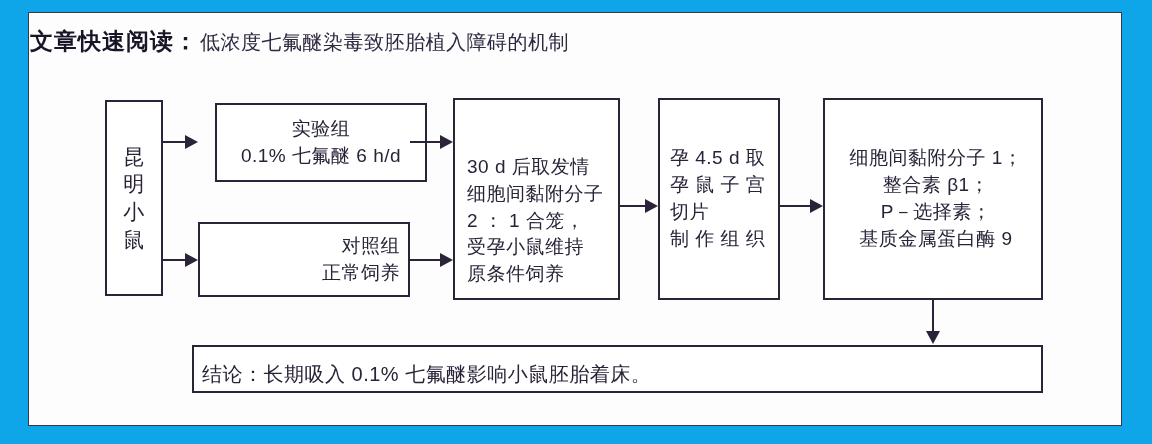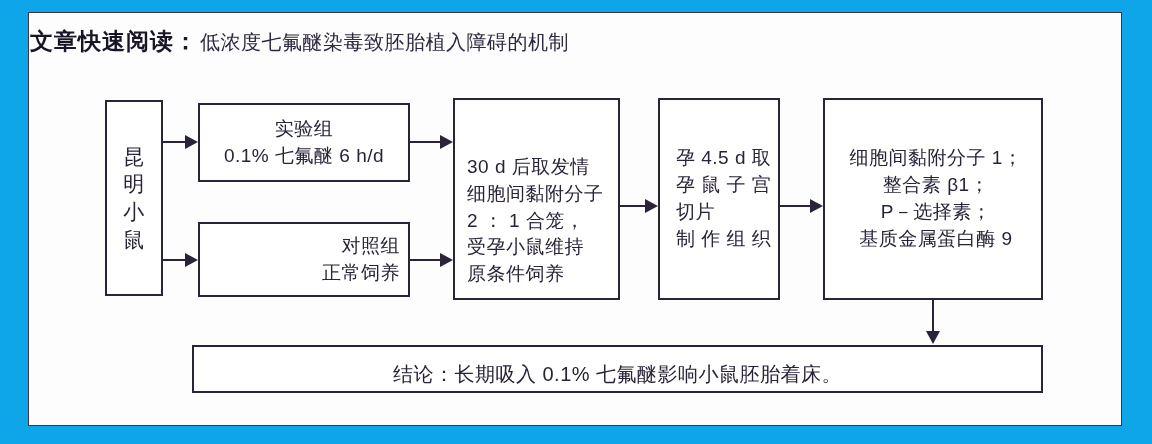--- a/index.html
+++ b/index.html
@@ -90,21 +90,21 @@
     display: flex;
     flex-direction: column;
     align-items: center;
     justify-content: center;
     font-size: 21px;
     line-height: 1.32;
   }
 
   
   #box-exp {
-    left: 198px;
+    left: 215px;
     top: 103px;
     width: 212px;
     height: 79px;
     font-size: 19px;
   }
   #box-exp .line { text-align: center; }
 
   #box-ctrl {
     left: 198px;
     top: 222px;
@@ -126,21 +126,21 @@
   #box-mating .line { text-align: left; }
 
   
   #box-uterus {
     left: 658px;
     top: 98px;
     width: 122px;
     height: 202px;
     font-size: 19px;
   }
-  #box-uterus .lines { padding-left: 16px; }
+  #box-uterus .lines { padding-left: 10px; }
   #box-uterus .line { text-align: left; }
 
   
   #box-markers {
     left: 823px;
     top: 98px;
     width: 220px;
     height: 202px;
     font-size: 19px;
   }
@@ -148,21 +148,21 @@
   #box-markers .line { text-align: center; }
 
   
   #box-conclusion {
     left: 192px;
     top: 345px;
     width: 851px;
     height: 48px;
     font-size: 20px;
   }
-  #box-conclusion .line { text-align: center; margin-top: 10px; }
+  #box-conclusion .line { text-align: left; margin-top: 10px; }
 
   
   .conn {
     position: absolute;
   }
   .conn-h {
     height: 2px;
     background: #2b2438;
   }
   .conn-v {

